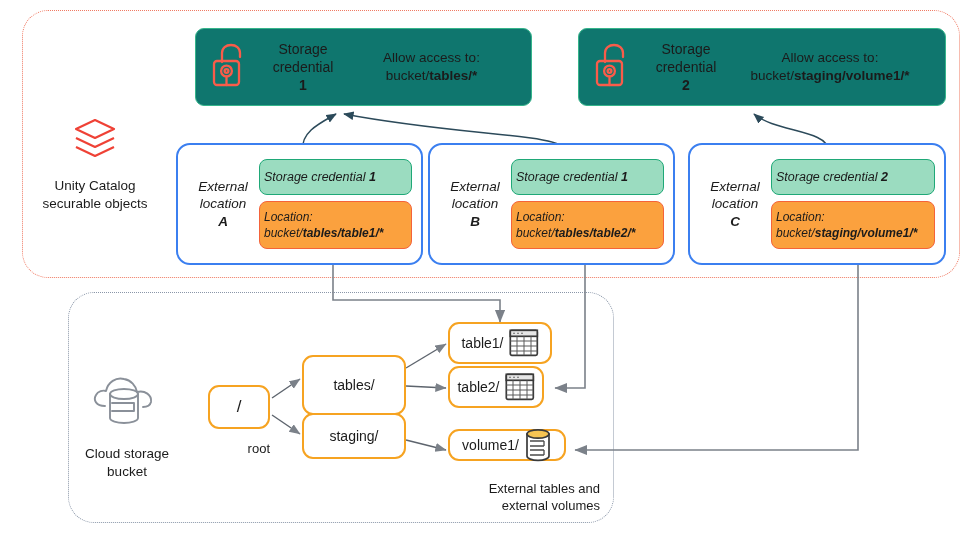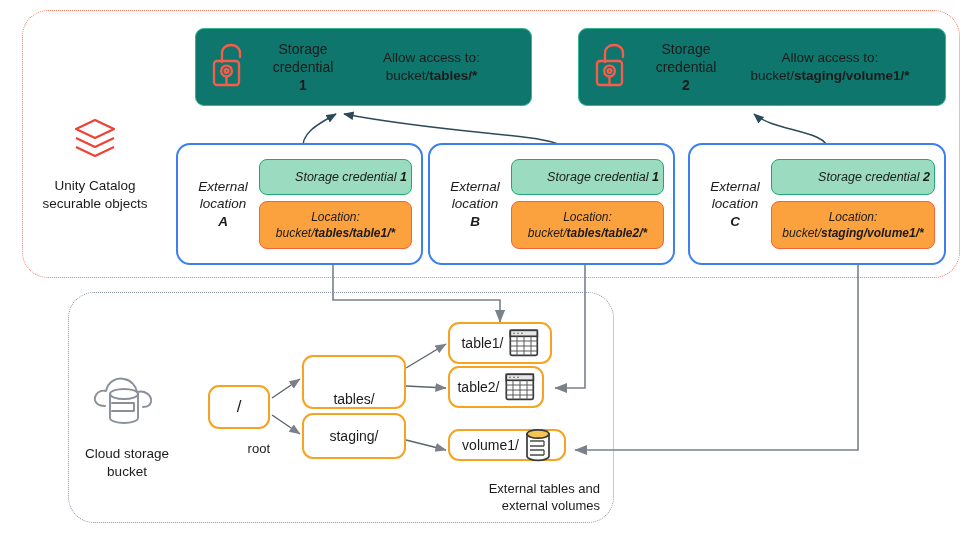--- a/index.html
+++ b/index.html
@@ -100,31 +100,31 @@
     flex: 1 1 auto;
     display: flex;
     flex-direction: column;
     gap: 6px;
   }
   .chip-green {
     border: 1.6px solid #1fa877;
     background: #9bdcc0;
     border-radius: 8px;
     font-size: 12.5px;
-    text-align: right;
+    text-align: left;
     padding: 10px 4px;
   }
   .chip-green b { font-weight: 700; }
   .chip-orange {
     border: 1.6px solid #f4633a;
     background: #fba13e;
     border-radius: 8px;
     font-size: 12px;
     line-height: 1.35;
-    text-align: center;
+    text-align: left;
     padding: 7px 4px;
   }
   .chip-orange b { font-weight: 700; }
 
   
   .tree-node {
     border: 2.4px solid #f6a321;
     border-radius: 11px;
     background: #ffffff;
     display: flex;
@@ -303,21 +303,21 @@
         <span>bucket/</span><b>staging/volume1/*</b>
       </span>
     </span>
   </div>
 
   <div class="node tree-node root-node" style="left:208px; top:385px; width:62px; height:44px;">
     <span class="node-text">/</span>
   </div>
   <div class="caption" style="left:208px; top:440px; width:62px;">root</div>
 
-  <div class="node tree-node" style="left:302px; top:355px; width:104px; height:54px;align-items:flex-end;">
+  <div class="node tree-node" style="left:302px; top:355px; width:104px; height:60px;">
     <span class="node-text">tables/</span>
   </div>
 
   <div class="node tree-node" style="left:302px; top:413px; width:104px; height:46px;">
     <span class="node-text">staging/</span>
   </div>
 
   <div class="node tree-node" style="left:448px; top:322px; width:104px; height:42px;">
     <span class="node-text">table1/</span>
     <span class="node-icon">

